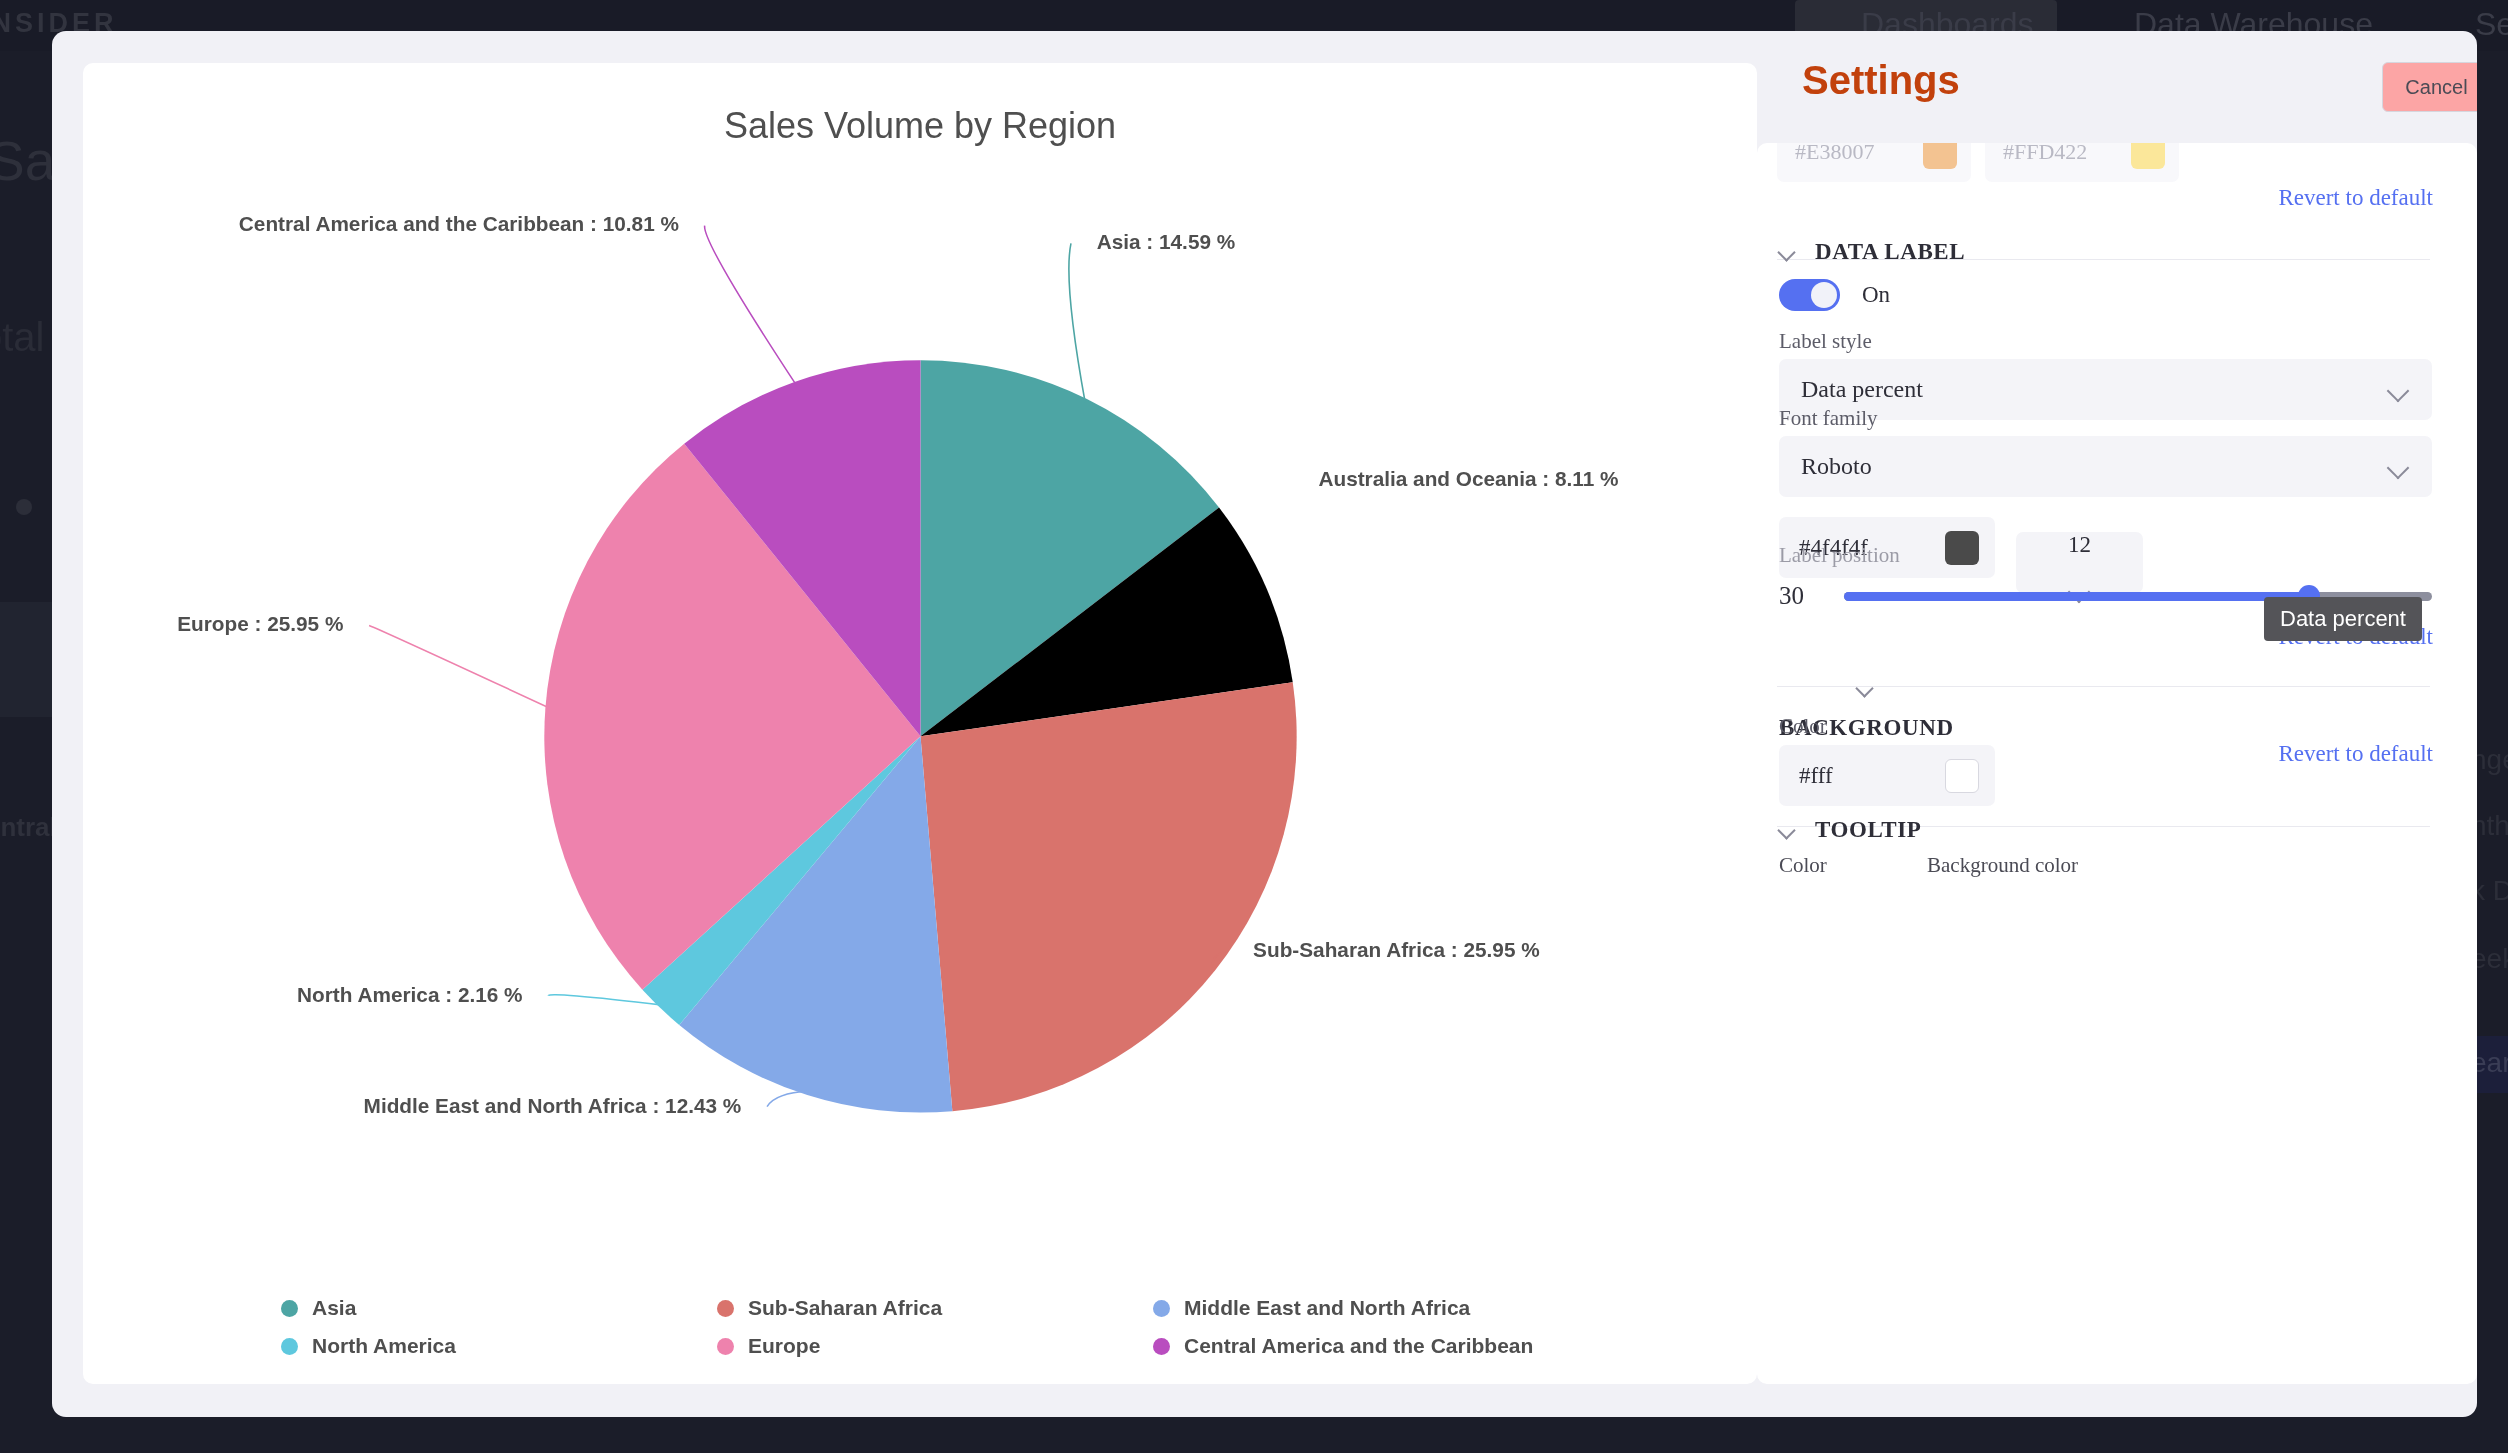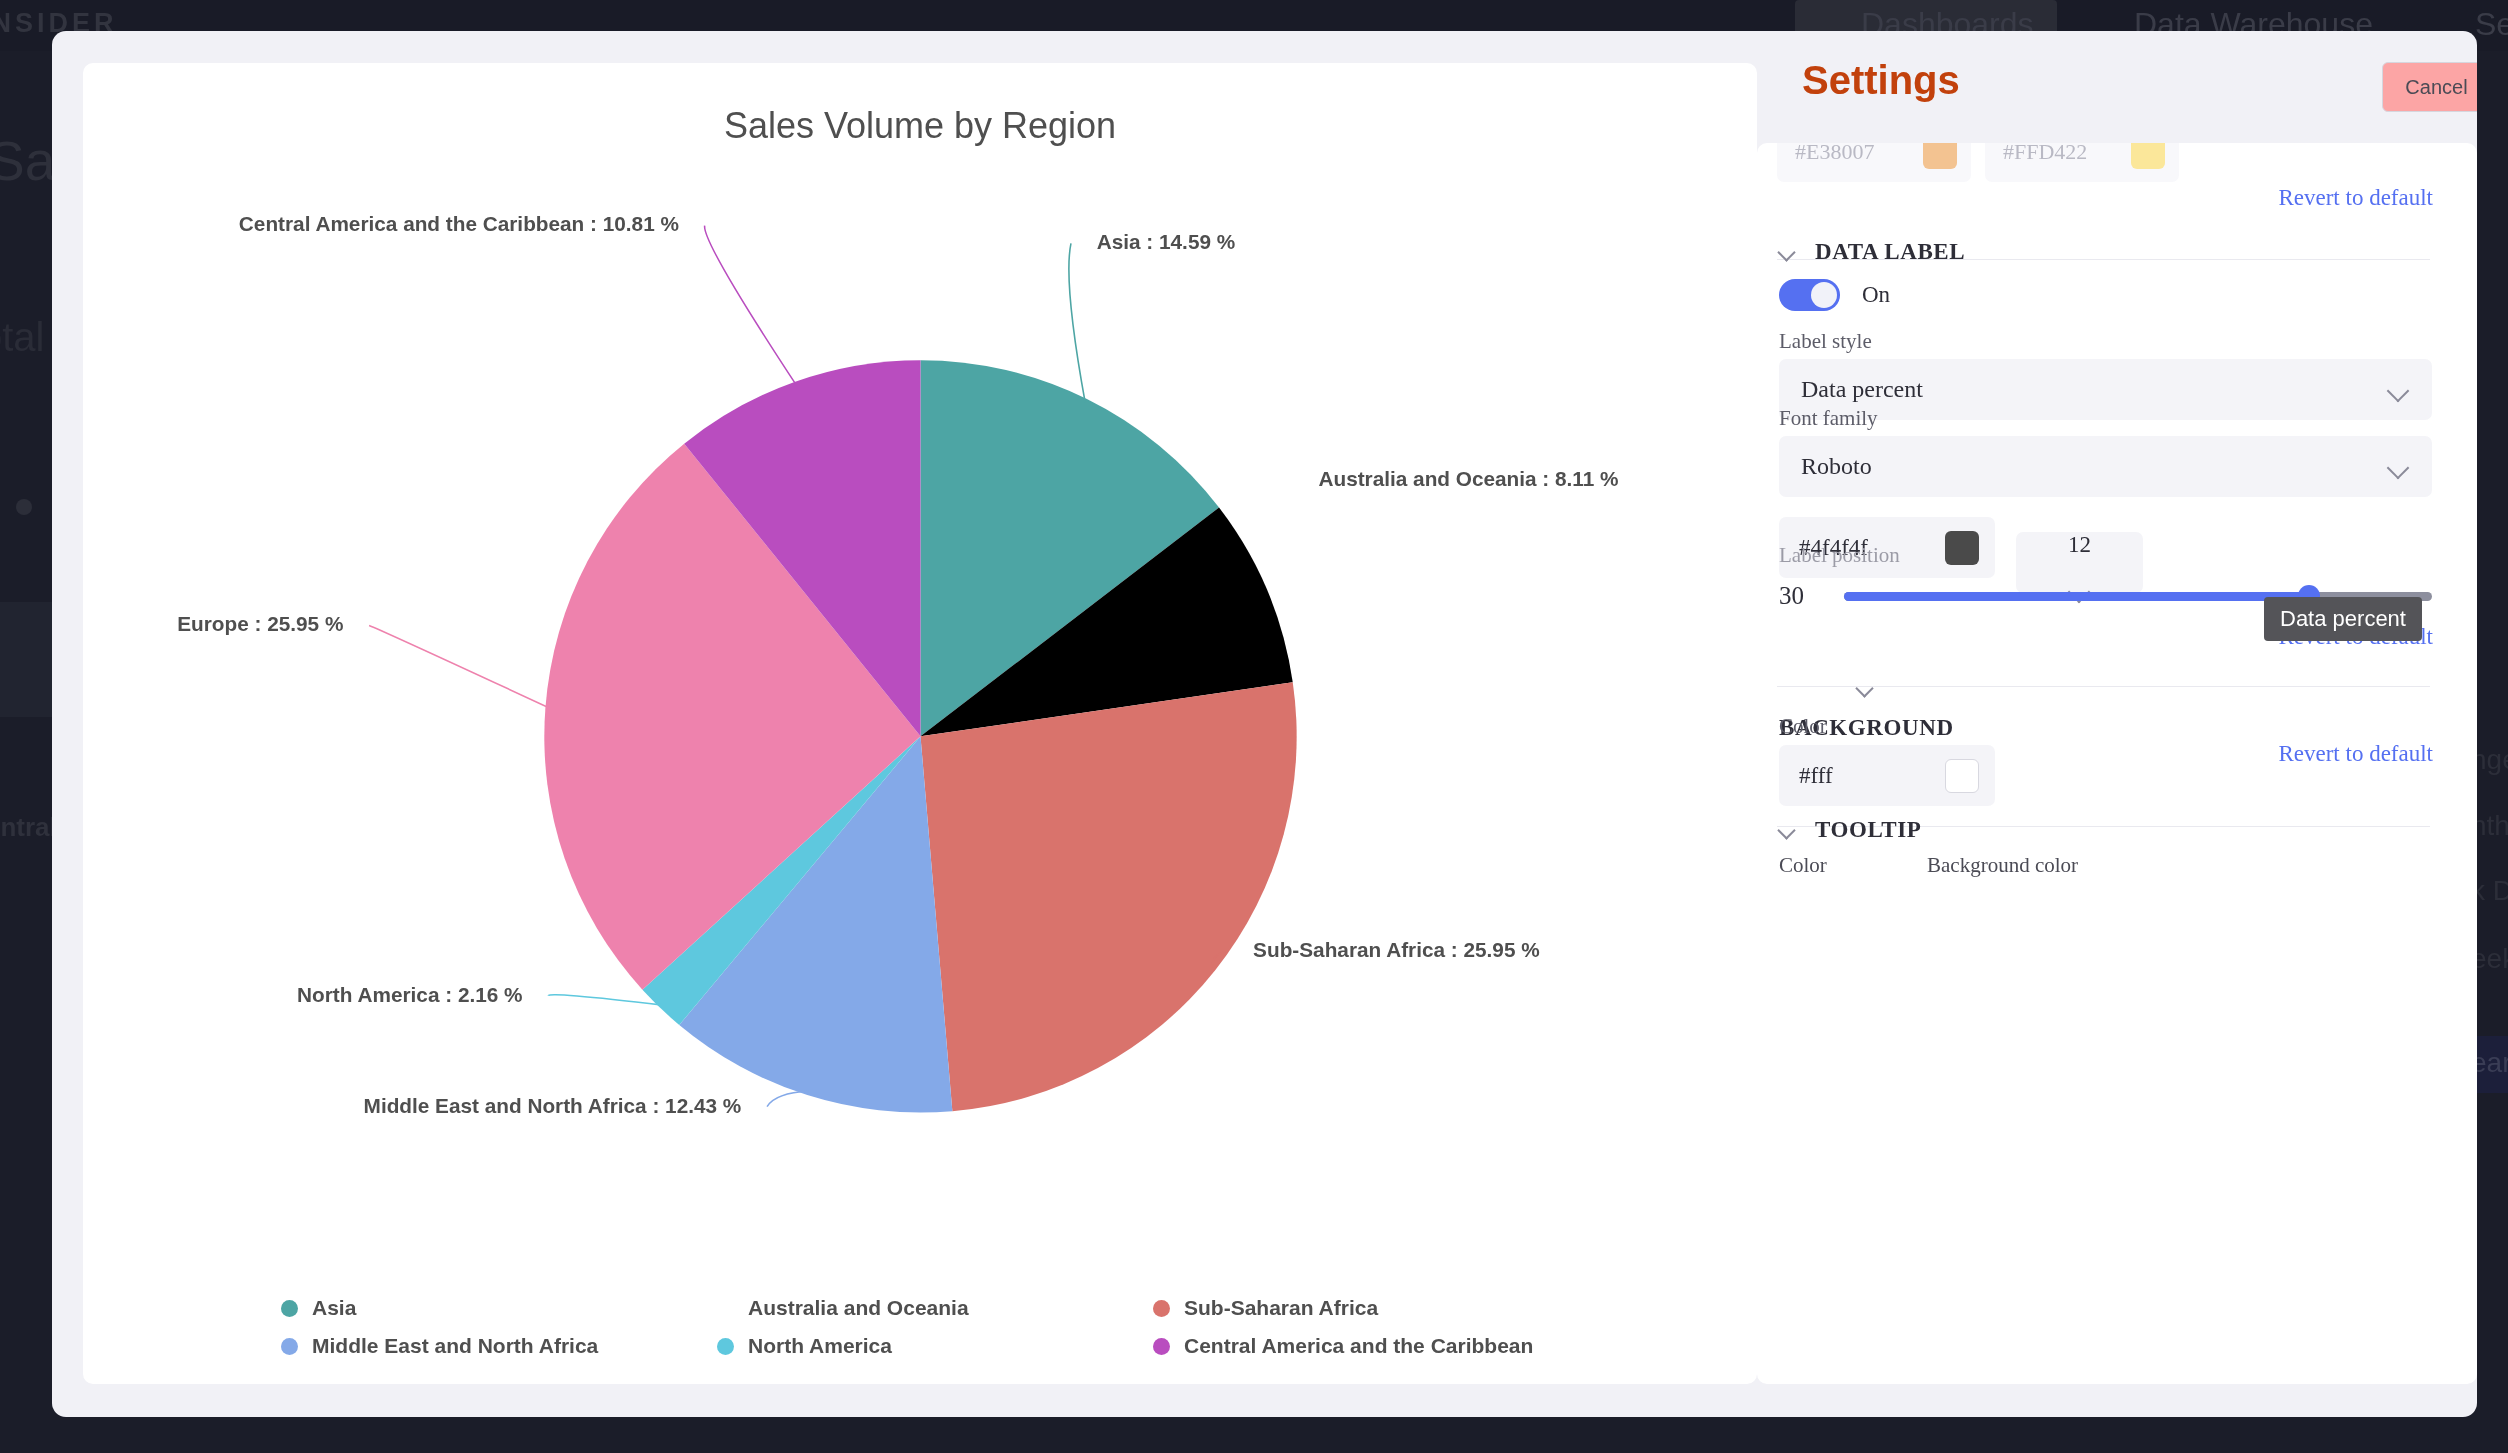--- a/index.html
+++ b/index.html
@@ -301,34 +301,34 @@
           </g>
       </svg>
     </div>
 
     <div id="legend">
         <div class="legend-item">
           <span class="legend-swatch" style="background: rgb(77, 165, 164);"></span>
           <span class="legend-label">Asia</span>
         </div>
         <div class="legend-item">
-          <span class="legend-swatch"></span>
-          <span class="legend-label">Australia and Oceania</span>
-        </div>
-        <div class="legend-item">
           <span class="legend-swatch" style="background: rgb(217, 115, 108);"></span>
           <span class="legend-label">Sub-Saharan Africa</span>
         </div>
         <div class="legend-item">
           <span class="legend-swatch" style="background: rgb(132, 169, 232);"></span>
           <span class="legend-label">Middle East and North Africa</span>
         </div>
         <div class="legend-item">
           <span class="legend-swatch" style="background: rgb(94, 200, 222);"></span>
           <span class="legend-label">North America</span>
+        </div>
+        <div class="legend-item">
+          <span class="legend-swatch" style="background: rgb(238, 130, 173);"></span>
+          <span class="legend-label">Europe</span>
         </div>
         <div class="legend-item">
           <span class="legend-swatch" style="background: rgb(185, 77, 191);"></span>
           <span class="legend-label">Central America and the Caribbean</span>
         </div>
       </div>
   </div>
 
   <div id="settings-panel">
 

